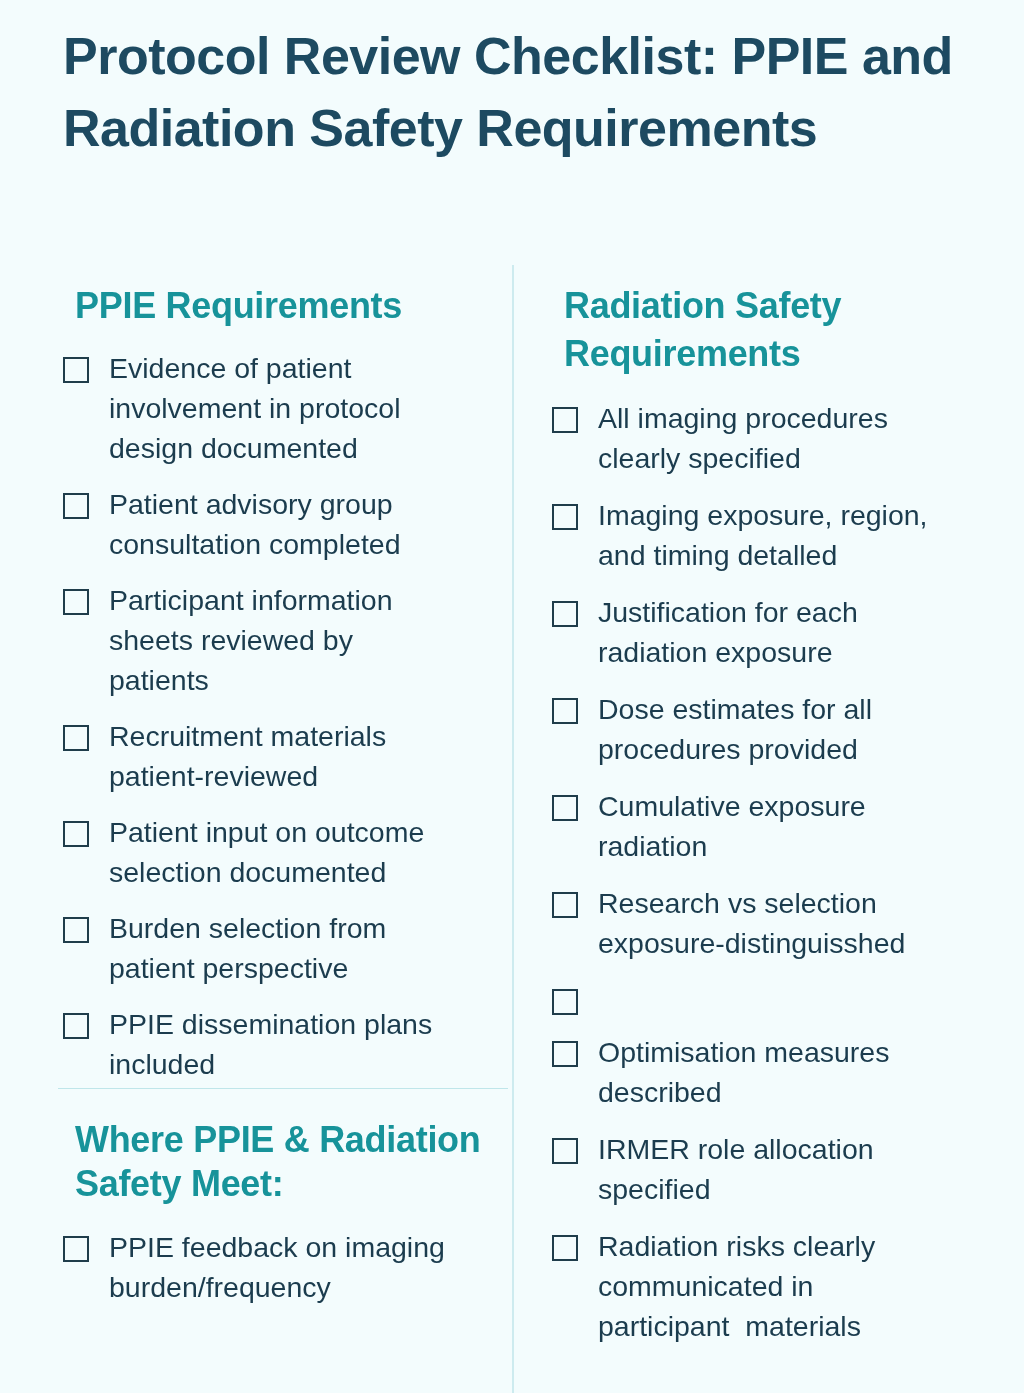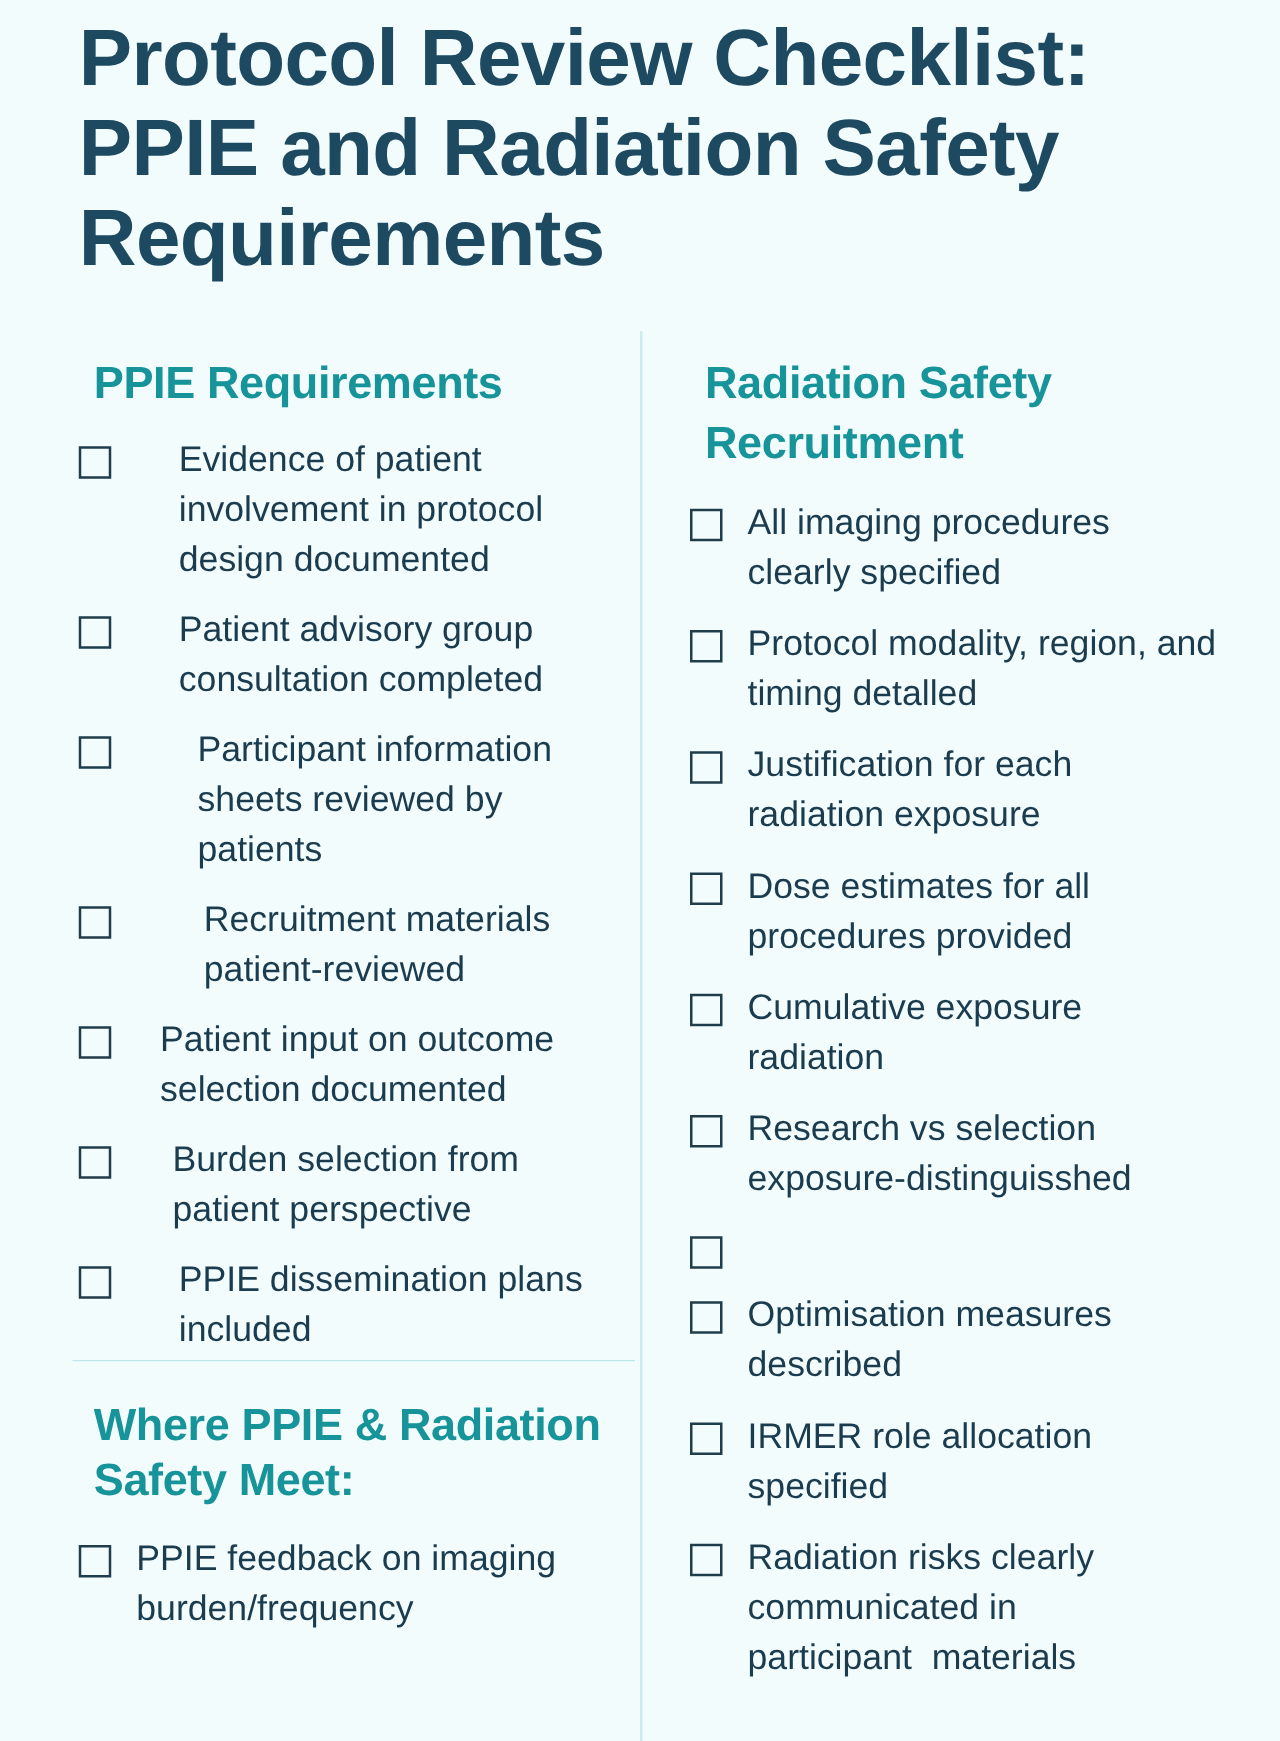--- a/index.html
+++ b/index.html
@@ -4,22 +4,22 @@
   <style>
     html, body { margin: 0; padding: 0; }
     body {
       width: 1024px; height: 1393px; overflow: hidden;
       background: #f3fcfd;
       font-family: "Liberation Sans", "DejaVu Sans", sans-serif;
       color: #1b3c4e;
       position: relative;
     }
     .title {
-      position: absolute; left: 63px; top: 10px; width: 900px;
-      font-size: 64px; font-weight: bold; line-height: 72px;
+      position: absolute; left: 63px; top: 20px; width: 900px;
+      font-size: 52px; font-weight: bold; line-height: 72px;
       color: #1d4a61; letter-spacing: -0.5px; margin: 0;
     }
     .col { position: absolute; }
     .col-left { left: 63px; top: 270px; width: 440px; }
     .col-right { left: 552px; top: 270px; width: 468px; }
     .divider-v {
       position: absolute; left: 512px; top: 265px; width: 2px; height: 1128px;
       background: #cdebef;
     }
     .divider-h {
@@ -34,21 +34,21 @@
     .item { display: flex; align-items: flex-start; }
     .checkbox {
       flex: 0 0 auto; width: 26px; height: 26px;
       border: 2px solid #1f3d4b; box-sizing: border-box;
       background: transparent; margin-top: 9px; margin-right: 20px;
       cursor: pointer;
     }
     .item-label { font-size: 28.5px; line-height: 40px; color: #1b3c4e; }
     
     .col-left .section-heading { margin-bottom: 18px; }
-    .col-left .item { margin-bottom: 16px; justify-content: space-between; }
+    .col-left .item { margin-bottom: 16px; }
     .meet { position: absolute; left: 63px; top: 1106px; width: 440px; }
     .meet .section-heading { line-height: 44px; margin-bottom: 21px; }
     .meet .item { margin-bottom: 15px; }
     
     .col-right .section-heading { margin-bottom: 20px; }
     .col-right .item { margin-bottom: 17px; }
   </style>
 </head>
 <body>
 
@@ -96,29 +96,29 @@
   <h2 class="section-heading">Where PPIE &amp; Radiation Safety Meet:</h2>
   <ul class="checklist">
     <li class="item">
       <span class="checkbox" role="checkbox" aria-checked="false"></span>
       <span class="item-label" style="width:380px">PPIE feedback on imaging burden/frequency</span>
     </li>
   </ul>
 </section>
 
 <section class="col col-right">
-  <h2 class="section-heading" style="width:360px">Radiation Safety Recruitment</h2>
+  <h2 class="section-heading" style="width:360px">Radiation Safety Requirements</h2>
   <ul class="checklist">
     <li class="item">
       <span class="checkbox" role="checkbox" aria-checked="false"></span>
       <span class="item-label" style="width:345px">All imaging procedures clearly specified</span>
     </li>
     <li class="item">
       <span class="checkbox" role="checkbox" aria-checked="false"></span>
-      <span class="item-label" style="width:380px">Protocol modality, region, and timing detalled</span>
+      <span class="item-label" style="width:380px">Imaging exposure, region, and timing detalled</span>
     </li>
     <li class="item">
       <span class="checkbox" role="checkbox" aria-checked="false"></span>
       <span class="item-label" style="width:320px">Justification for each radiation exposure</span>
     </li>
     <li class="item">
       <span class="checkbox" role="checkbox" aria-checked="false"></span>
       <span class="item-label" style="width:320px">Dose estimates for all procedures provided</span>
     </li>
     <li class="item">

